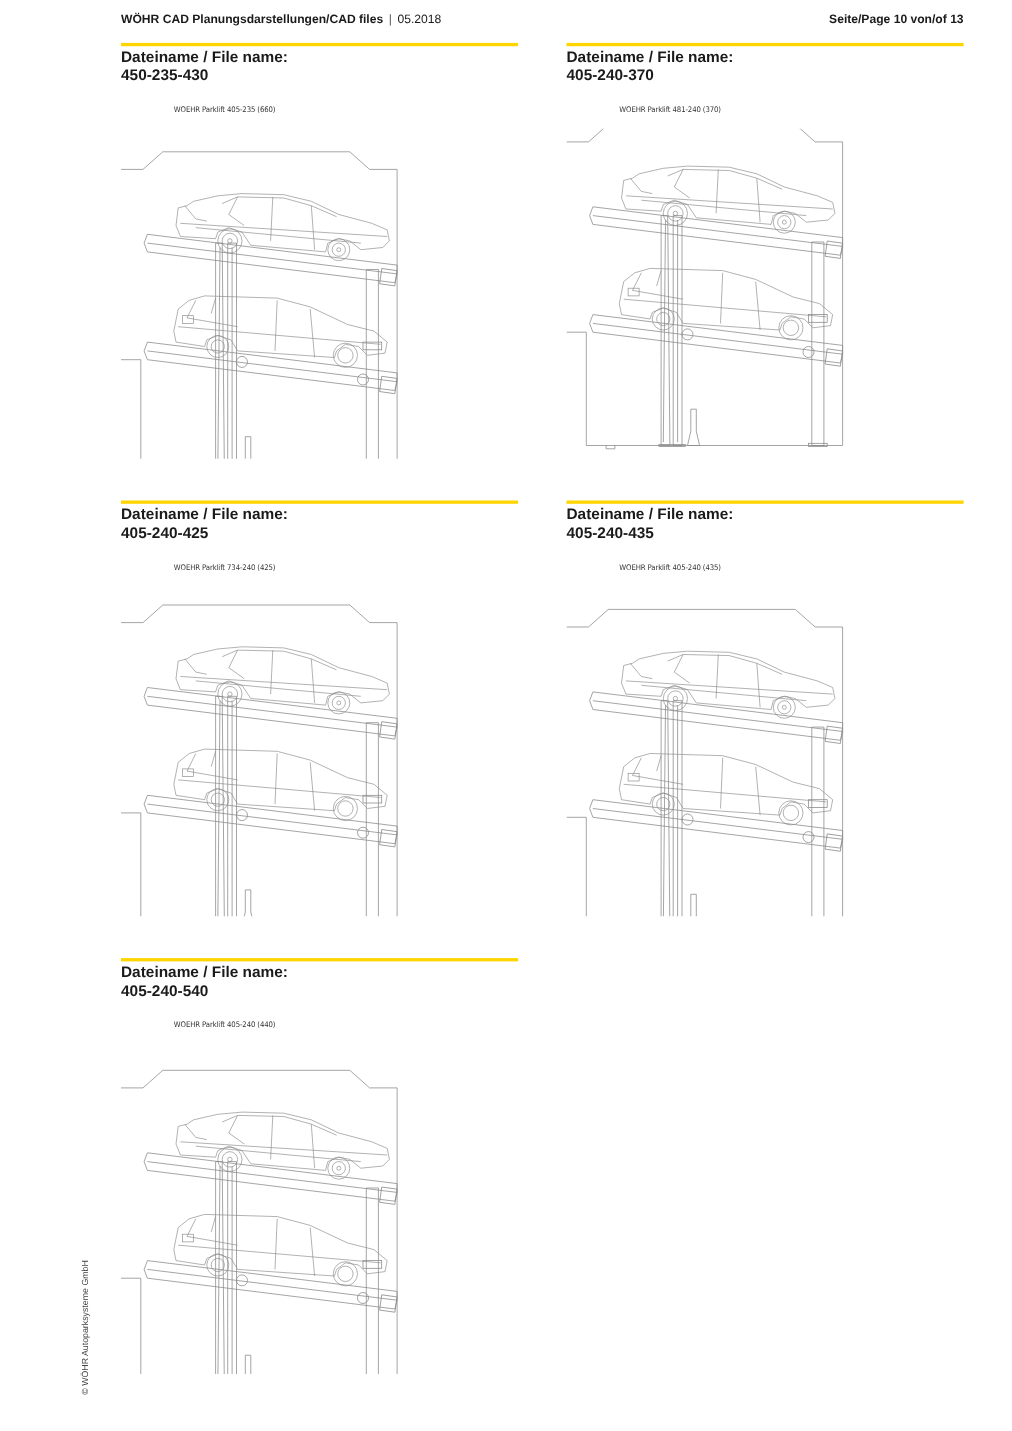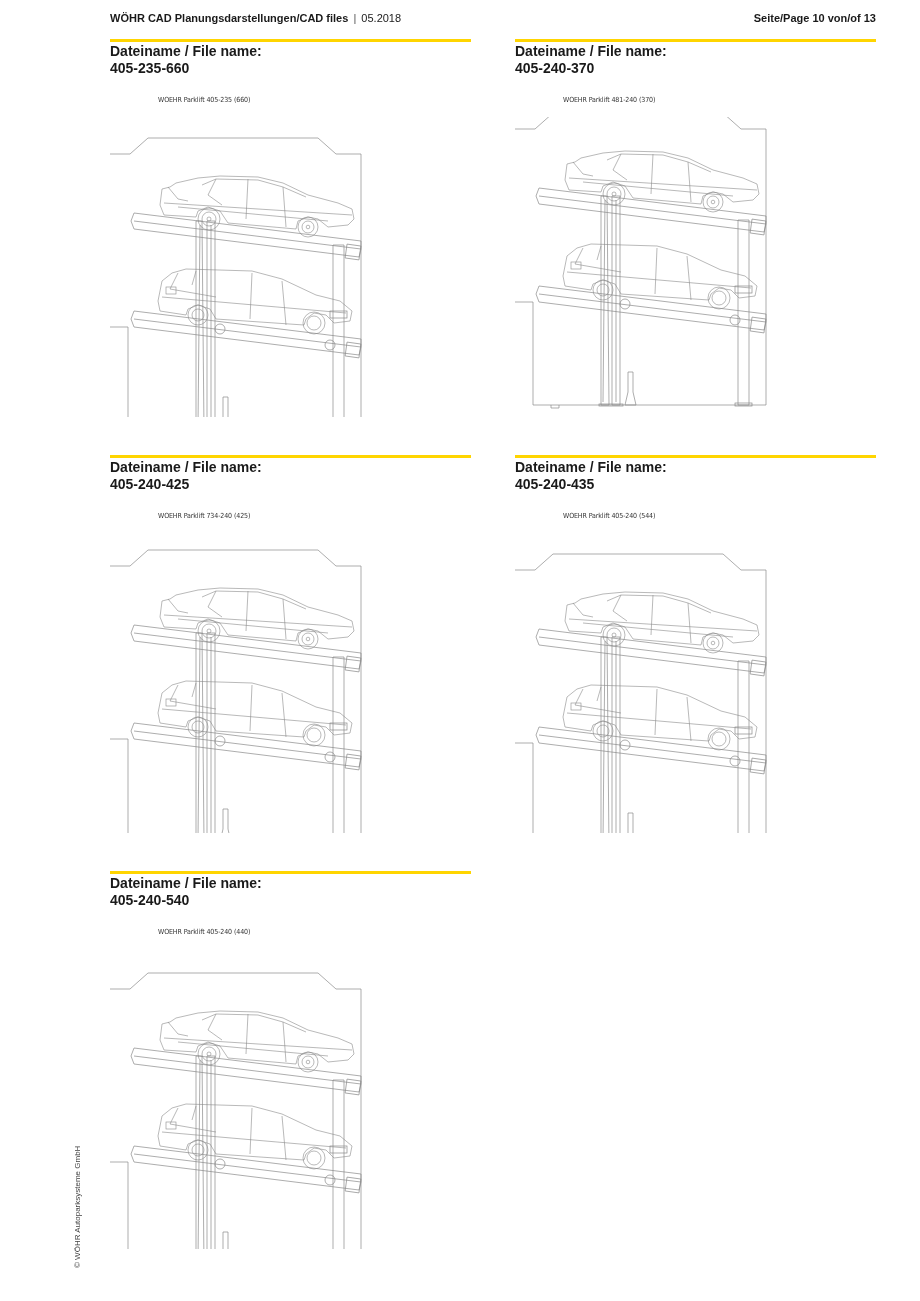--- a/index.html
+++ b/index.html
@@ -92,21 +92,21 @@
 <div class="hdr-left">
   <span>WÖHR CAD Planungsdarstellungen/CAD files</span>
   <span class="sep">|</span>
   <span class="date">05.2018</span>
 </div>
 <div class="hdr-right">Seite/Page 10 von/of 13</div>
 
 <div class="panel" style="left:110px; top:39px;">
   <div class="rule"></div>
   <div class="label">Dateiname / File name:</div>
-  <div class="fname">405-235-660</div>
+  <div class="fname">450-235-430</div>
   <div class="caption">WOEHR Parklift 405-235 (660)</div>
   <svg class="drawing" viewBox="0 0 262 300">
       <use href="#parklift" x="0" y="0"></use>
     </svg>
 </div>
 
 <div class="panel" style="left:515px; top:39px;">
   <div class="rule"></div>
   <div class="label">Dateiname / File name:</div>
   <div class="fname">405-240-370</div>
@@ -123,21 +123,21 @@
   <div class="caption">WOEHR Parklift 734-240 (425)</div>
   <svg class="drawing" viewBox="0 0 262 300">
       <use href="#parklift" x="0" y="-4"></use>
     </svg>
 </div>
 
 <div class="panel" style="left:515px; top:455px;">
   <div class="rule"></div>
   <div class="label">Dateiname / File name:</div>
   <div class="fname">405-240-435</div>
-  <div class="caption">WOEHR Parklift 405-240 (544)</div>
+  <div class="caption">WOEHR Parklift 405-240 (435)</div>
   <svg class="drawing" viewBox="0 0 262 300">
       <use href="#parklift" x="0" y="0"></use>
     </svg>
 </div>
 
 <div class="panel" style="left:110px; top:871px;">
   <div class="rule"></div>
   <div class="label">Dateiname / File name:</div>
   <div class="fname">405-240-540</div>
   <div class="caption">WOEHR Parklift 405-240 (440)</div>

